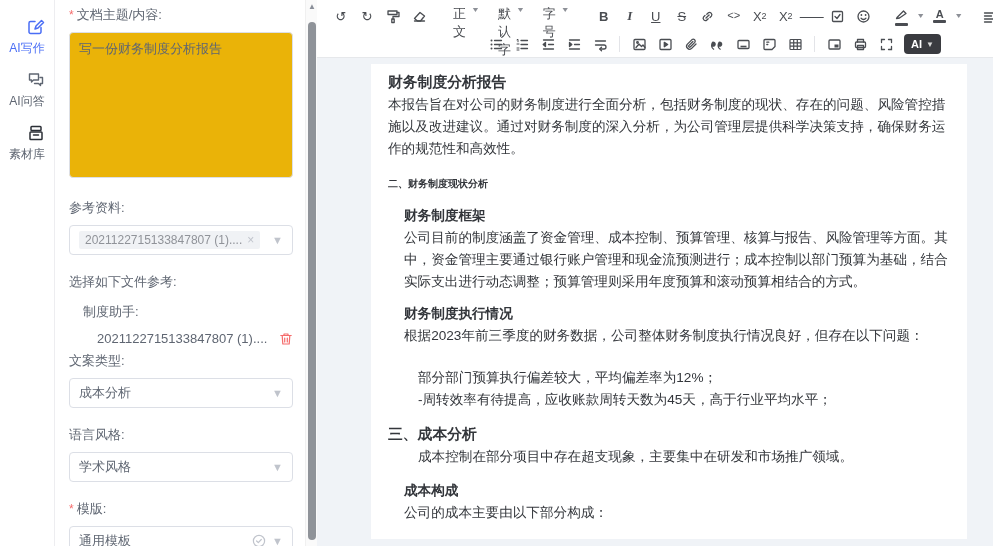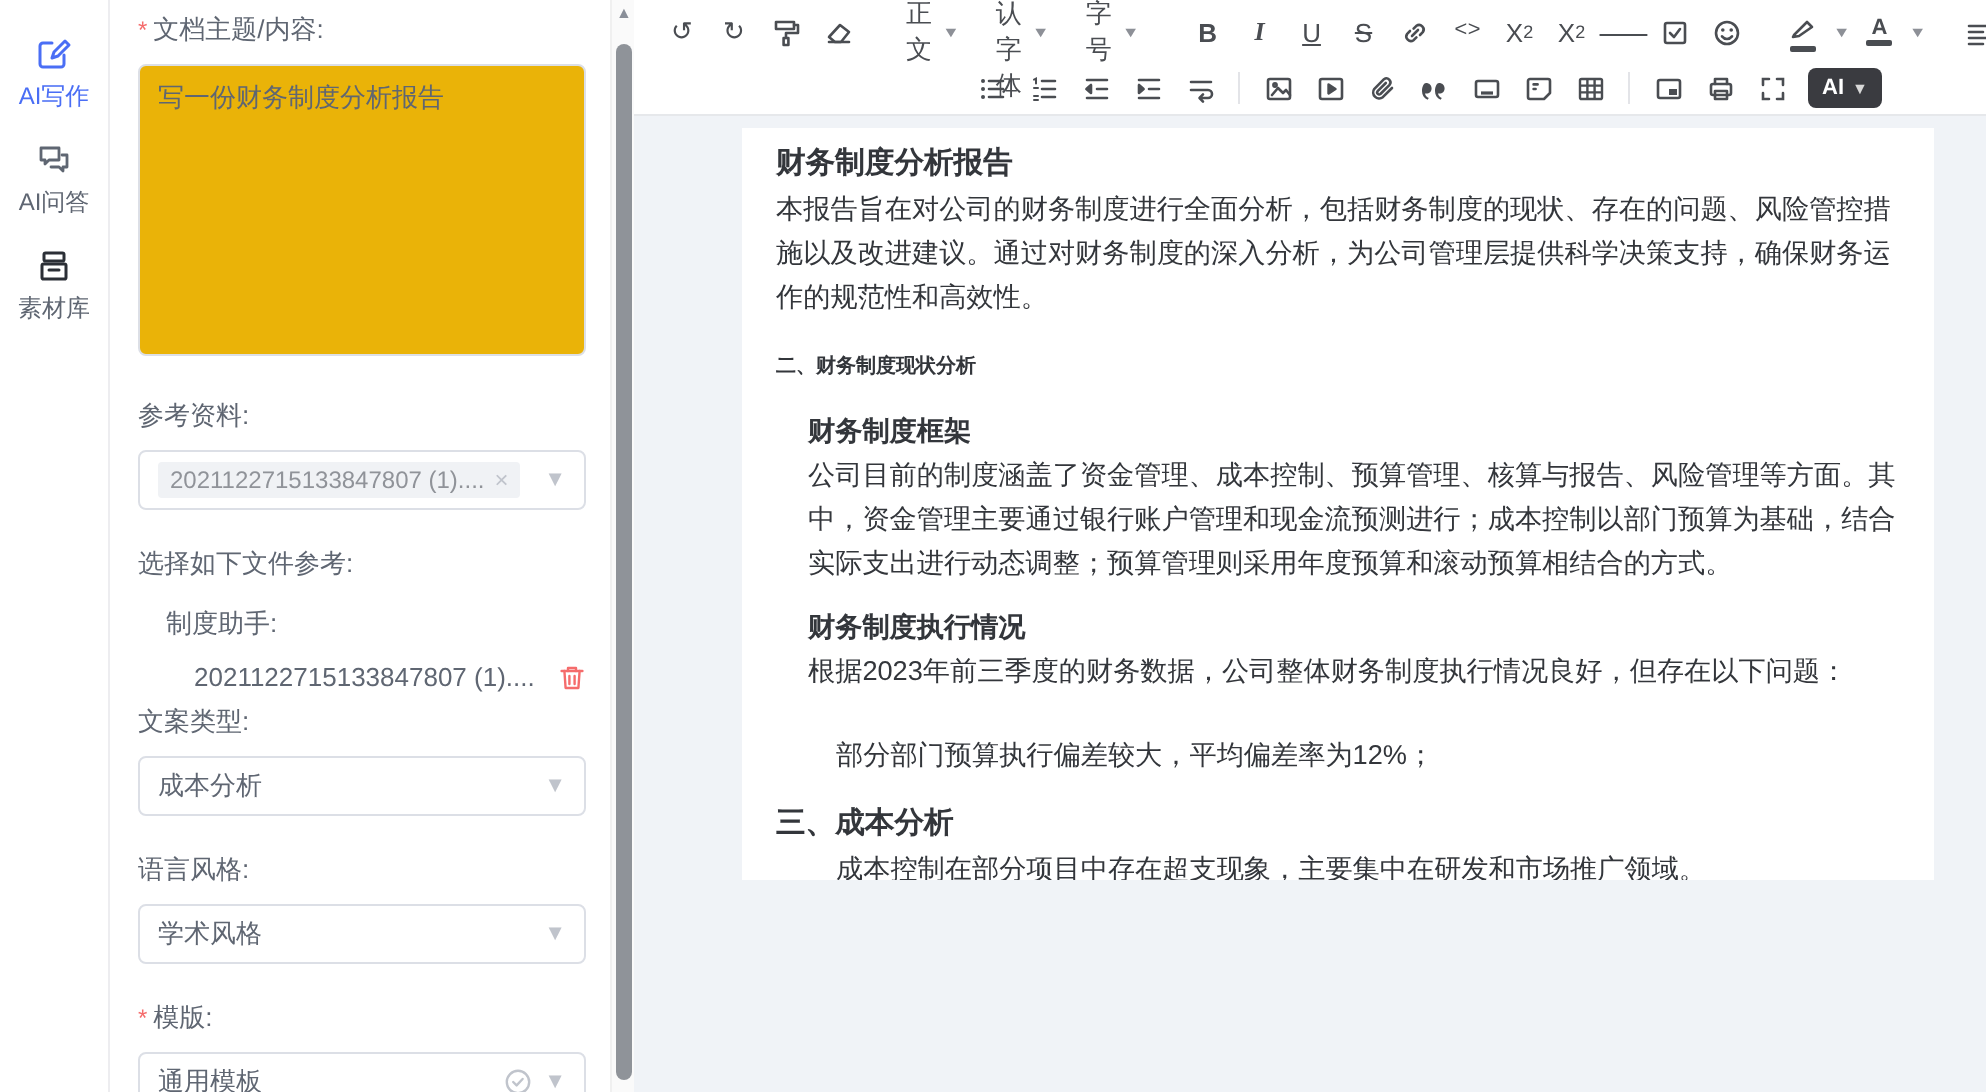--- a/index.html
+++ b/index.html
@@ -4,21 +4,21 @@
 <style>
   html,body{margin:0;padding:0;background:#fff;}
   *{box-sizing:border-box;}
   .page{position:relative;width:993px;height:546px;overflow:hidden;background:#fff;
         font-family:"Liberation Sans","DejaVu Sans",sans-serif;color:#303133;font-size:13px;}
 
   
   .nav-rail{position:absolute;left:0;top:0;width:55px;height:546px;background:#fff;
             border-right:1px solid #ededf0;display:flex;flex-direction:column;align-items:center;
             padding-top:18px;gap:16px;}
-  .nav-item{display:flex;flex-direction:column;align-items:center;gap:3px;cursor:pointer;color:#5f6672;}
+  .nav-item{display:flex;flex-direction:column;align-items:flex-end;gap:3px;cursor:pointer;color:#5f6672;}
   .nav-item .lbl{font-size:12px;line-height:13px;}
   .nav-item.active{color:#4a6ef5;}
   .nav-item.dark-icon svg{color:#2b2f36;}
   .nav-item svg{width:18px;height:18px;}
 
   
   .form-panel{position:absolute;left:55px;top:0;width:250px;height:546px;background:#fff;
               padding:4px 12px 6px 14px;overflow:hidden;}
   .f-label{color:#5f6672;font-size:13px;margin:18px 0 8px 0;}
   .f-label.first{margin-top:2px;}
@@ -53,33 +53,33 @@
   .t-row{display:flex;align-items:center;height:28px;gap:2px;color:#4a4d52;}
   .t-row.second{padding-left:155px;}
   .t-btn{display:inline-flex;align-items:center;justify-content:center;min-width:24px;height:22px;
          border-radius:3px;cursor:pointer;padding:0 3px;font-size:13px;color:#4a4d52;}
   .t-btn svg{width:15px;height:15px;}
   .t-btn.letter{font-weight:700;font-size:13px;}
   .t-btn.italic{font-style:italic;font-family:"Liberation Serif","DejaVu Serif",serif;font-weight:700;}
   .t-btn.under{text-decoration:underline;font-weight:400;}
   .t-btn.strike{text-decoration:line-through;font-weight:400;}
   .t-btn sub,.t-btn sup{font-size:9px;}
-  .t-sel{display:inline-flex;align-items:center;gap:5px;padding:0 8px;height:22px;cursor:pointer;
+  .t-sel{display:inline-flex;align-items:flex-start;gap:5px;padding:0 8px;height:22px;cursor:pointer;
          color:#4a4d52;font-size:13px;}
   .t-sel .chev,.t-btn .chev{font-size:9px;color:#8d9097;transform:scaleY(.8);}
   .t-div{width:1px;height:16px;background:#e3e4e8;margin:0 5px;}
   .colorbar{display:inline-flex;flex-direction:column;align-items:center;line-height:10px;}
   .colorbar .bar{width:13px;height:3px;background:#4a4d52;margin-top:1px;border-radius:1px;}
   .ai-btn{display:inline-flex;align-items:center;gap:4px;background:#3a3b40;color:#fff;border-radius:4px;
           height:20px;padding:0 7px;font-size:11px;font-weight:700;cursor:pointer;margin-left:4px;}
   .ai-btn .chev{color:#d8d8d8;font-size:8px;}
 
   
   .canvas{position:absolute;left:0;top:58px;width:676px;height:488px;background:#f0f3f7;}
-  .paper{position:absolute;left:54px;top:6px;width:596px;height:376px;background:#fff;
+  .paper{position:absolute;left:54px;top:6px;width:596px;height:475px;background:#fff;
          padding:7px 17px 10px 17px;overflow:hidden;}
   .doc{font-size:13.6px;line-height:22px;color:#33363b;}
   .blk{white-space:pre-wrap;}
   .blk.h1{font-weight:700;font-size:14.8px;line-height:23px;}
   .blk.h2{font-weight:700;font-size:10px;line-height:23px;margin-top:12px;}
   .blk.h2b{font-weight:700;font-size:14.8px;line-height:23px;margin-top:12px;}
   .blk.h3{font-weight:700;margin-left:16px;margin-top:10px;}
   .blk.h3b{font-weight:700;margin-left:16px;margin-top:12px;}
   .blk.p2{margin-left:16px;}
   .blk.lifirst{margin-left:30px;margin-top:20px;}
@@ -382,20 +382,21 @@
       <div class="paper">
         <div class="doc">
             <div class="blk h1">财务制度分析报告</div>
             <div class="blk p">本报告旨在对公司的财务制度进行全面分析，包括财务制度的现状、存在的问题、风险管控措施以及改进建议。通过对财务制度的深入分析，为公司管理层提供科学决策支持，确保财务运作的规范性和高效性。</div>
             <div class="blk h2">二、财务制度现状分析</div>
             <div class="blk h3">财务制度框架</div>
             <div class="blk p2">公司目前的制度涵盖了资金管理、成本控制、预算管理、核算与报告、风险管理等方面。其中，资金管理主要通过银行账户管理和现金流预测进行；成本控制以部门预算为基础，结合实际支出进行动态调整；预算管理则采用年度预算和滚动预算相结合的方式。</div>
             <div class="blk h3">财务制度执行情况</div>
             <div class="blk p2">根据2023年前三季度的财务数据，公司整体财务制度执行情况良好，但存在以下问题：</div>
             <div class="blk lifirst">部分部门预算执行偏差较大，平均偏差率为12%；</div>
+            <div class="blk li">-周转效率有待提高，应收账款周转天数为45天，高于行业平均水平；</div>
             <div class="blk h2b">三、成本分析</div>
             <div class="blk li">成本控制在部分项目中存在超支现象，主要集中在研发和市场推广领域。</div>
             <div class="blk h3b">成本构成</div>
             <div class="blk p2">公司的成本主要由以下部分构成：</div>
           </div>
       </div>
     </div>
   </div>
 
 

